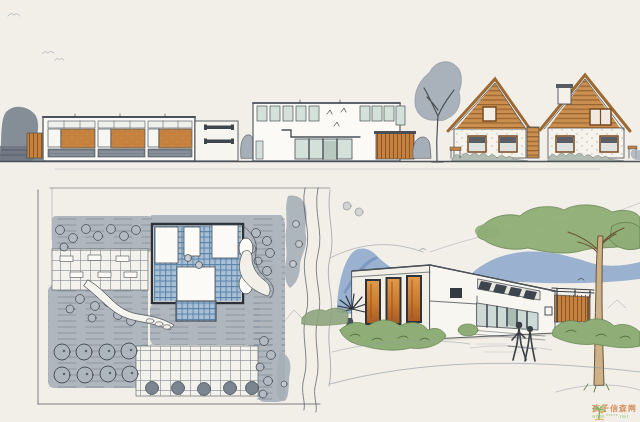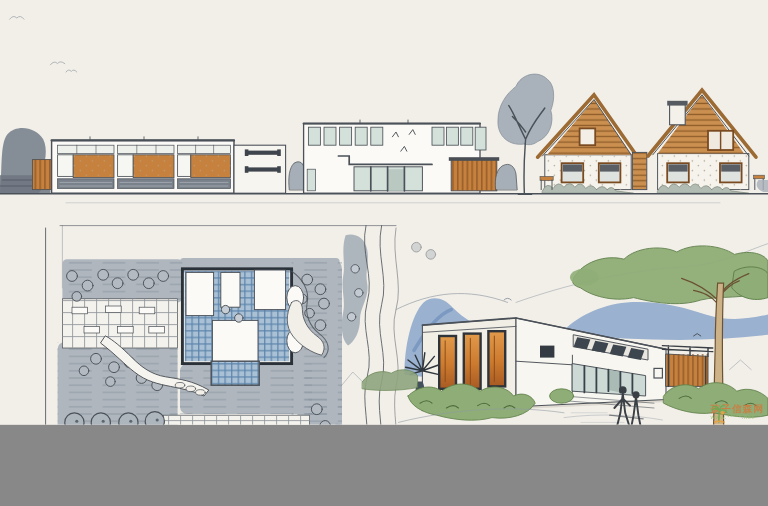--- a/index.html
+++ b/index.html
@@ -5,21 +5,21 @@
   :root{
     --paper:#f2efe9; --ink:#4b5158; --ink-light:#9099a1;
     --gray-wash:#a6afb8; --gray-dark:#7e8892;
     --wood:#c5813d; --wood-dark:#8a5426; --wood-light:#cb9050;
     --glass:#d4e0da; --glass-blue:#aac1d5; --hatch-blue:#5b84ac;
     --hill-blue:#8ba7cb; --green:#8fae77; --green-dark:#5f7f49;
     --trunk-tan:#cdb287;
     --wm-text:#d07a3f; --wm-url:#93bd6b;
   }
   html,body{margin:0;padding:0;background:#888;}
-  .stage{position:relative;width:640px;height:354px;background:var(--paper);
+  .stage{position:relative;width:640px;height:422px;background:var(--paper);
          overflow:hidden;font-family:"Liberation Sans",sans-serif;}
   .stage svg{position:absolute;inset:0;display:block;}
   .watermark{position:absolute;right:3px;bottom:3px;display:flex;align-items:center;
              gap:3px;opacity:.85;}
   .wm-col{display:flex;flex-direction:column;line-height:1.1;}
   .wm-cn{font-size:8px;font-weight:bold;color:var(--wm-text);letter-spacing:1px;}
   .wm-url{font-size:5px;color:var(--wm-url);letter-spacing:.5px;}
 </style>
 </head>
 <body>

